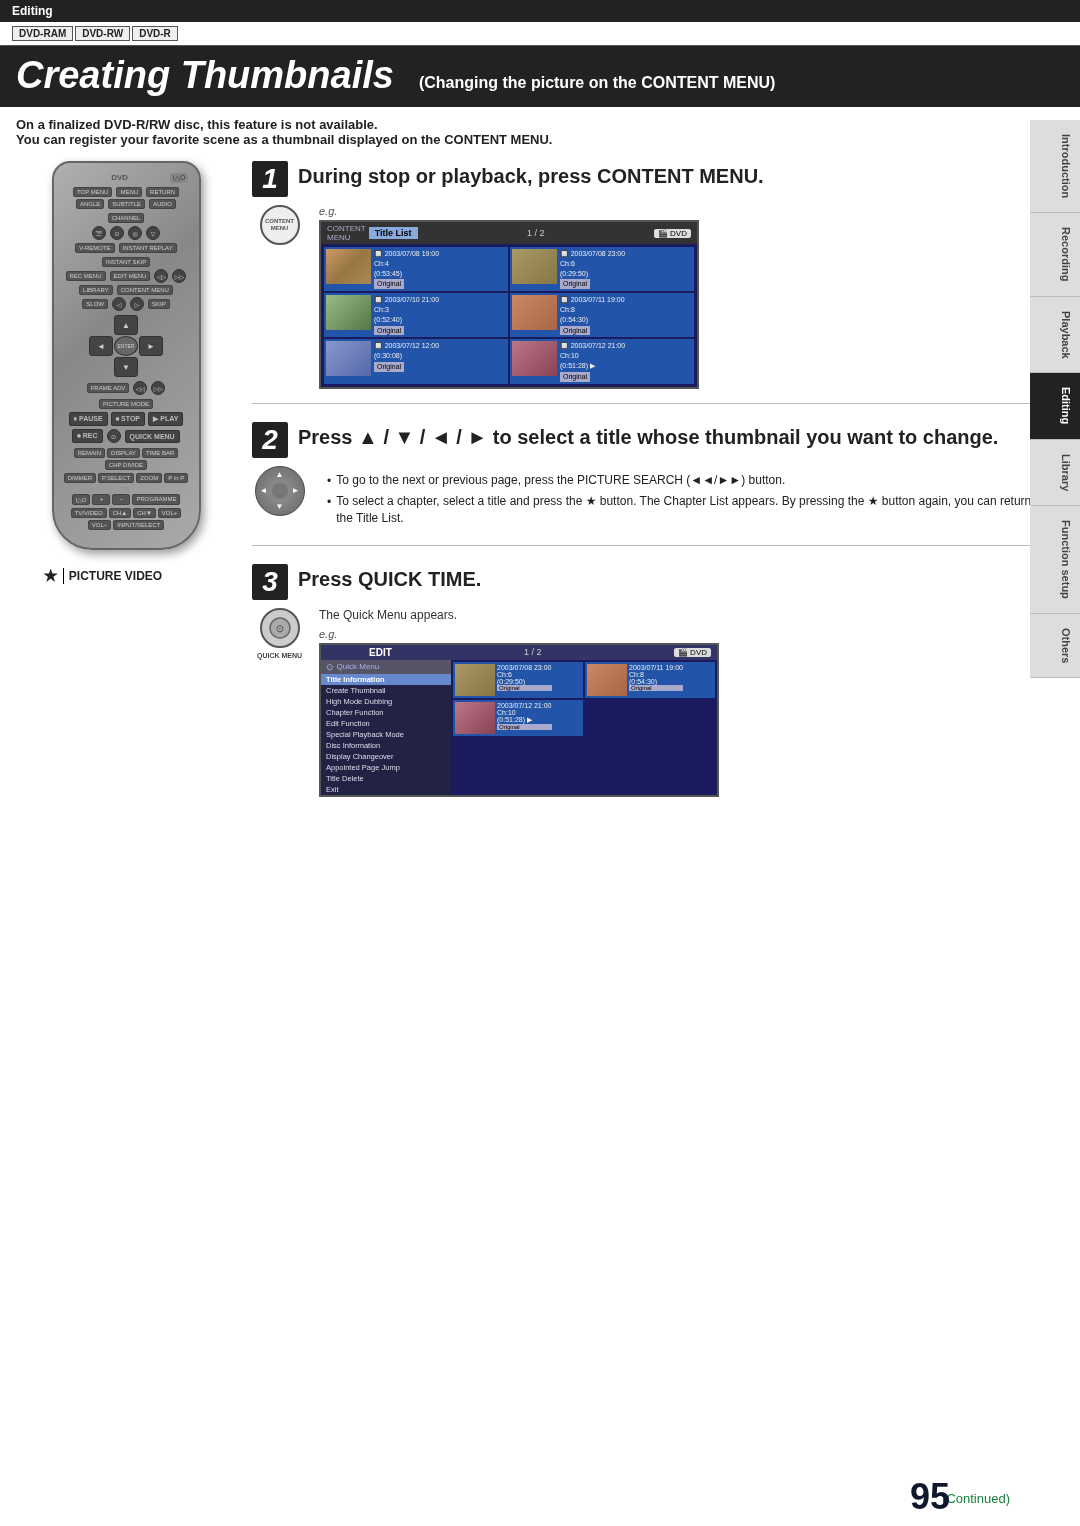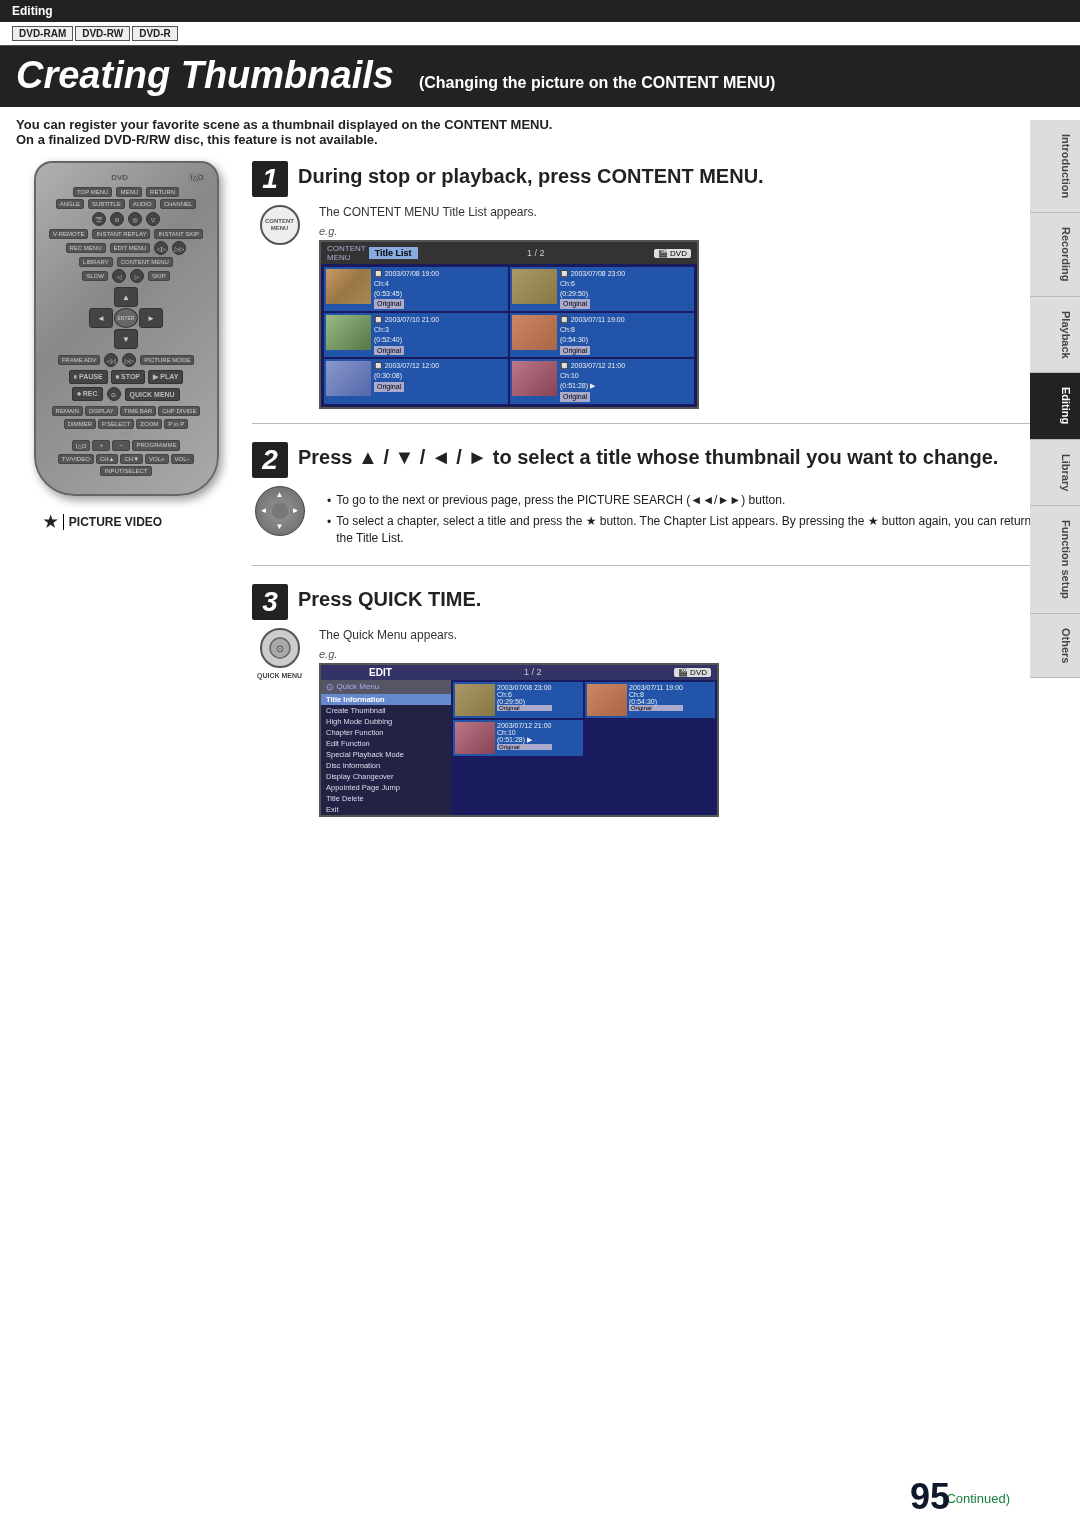--- a/index.html
+++ b/index.html
@@ -80,21 +80,21 @@
     
     .remote-section {
       width: 220px;
       flex-shrink: 0;
       display: flex;
       flex-direction: column;
       align-items: center;
     }
 
     .remote-body {
-      width: 185px;
+      width: 149px;
       background: linear-gradient(135deg, #b0b0b0 0%, #888 40%, #999 70%, #aaa 100%);
       border-radius: 18px 18px 40px 40px;
       padding: 10px 10px 18px 10px;
       border: 2px solid #666;
       box-shadow: 3px 4px 10px rgba(0,0,0,0.4);
       font-size: 7px;
       color: #333;
       position: relative;
     }
 
@@ -572,22 +572,22 @@
   <span class="format-badge">DVD-RW</span>
   <span class="format-badge">DVD-R</span>
 </div>
 
 <div class="main-title">
   <span class="big">Creating Thumbnails</span>
   <span class="sub">(Changing the picture on the CONTENT MENU)</span>
 </div>
 
 <div class="intro-text">
+  <div>On a finalized DVD-R/RW disc, this feature is not available.</div>
   <div>You can register your favorite scene as a thumbnail displayed on the CONTENT MENU.</div>
-  <div>On a finalized DVD-R/RW disc, this feature is not available.</div>
 </div>
 
 <div class="content-area">
 
   <div class="remote-section">
     <div class="remote-body">
 
       <div class="remote-top">
         <div class="remote-open-close"></div>
         <div class="remote-dvd-label">DVD</div>
@@ -720,21 +720,20 @@
         <div class="step-number">1</div>
         <div class="step-title">During stop or playback, press CONTENT MENU.</div>
       </div>
       <div class="step-body">
         <div class="step-icon-area">
           <div class="content-menu-icon">
             <span style="font-size:6px; font-weight:bold;">CONTENT<br>MENU</span>
           </div>
         </div>
         <div class="step-content">
-          <div class="step-note">The CONTENT MENU Title List appears.</div>
           <div class="eg-label">e.g.</div>
 
           <div class="screen-mockup">
             <div class="screen-header">
               <div style="display:flex; align-items:center; gap:3px;">
                 <span style="font-size:8px; color:#aac;">CONTENT<br>MENU</span>
                 <div class="screen-header title-tab">Title List</div>
               </div>
               <span class="screen-header page-info">1 / 2</span>
               <span class="screen-header dvd-badge">🎬 DVD</span>

